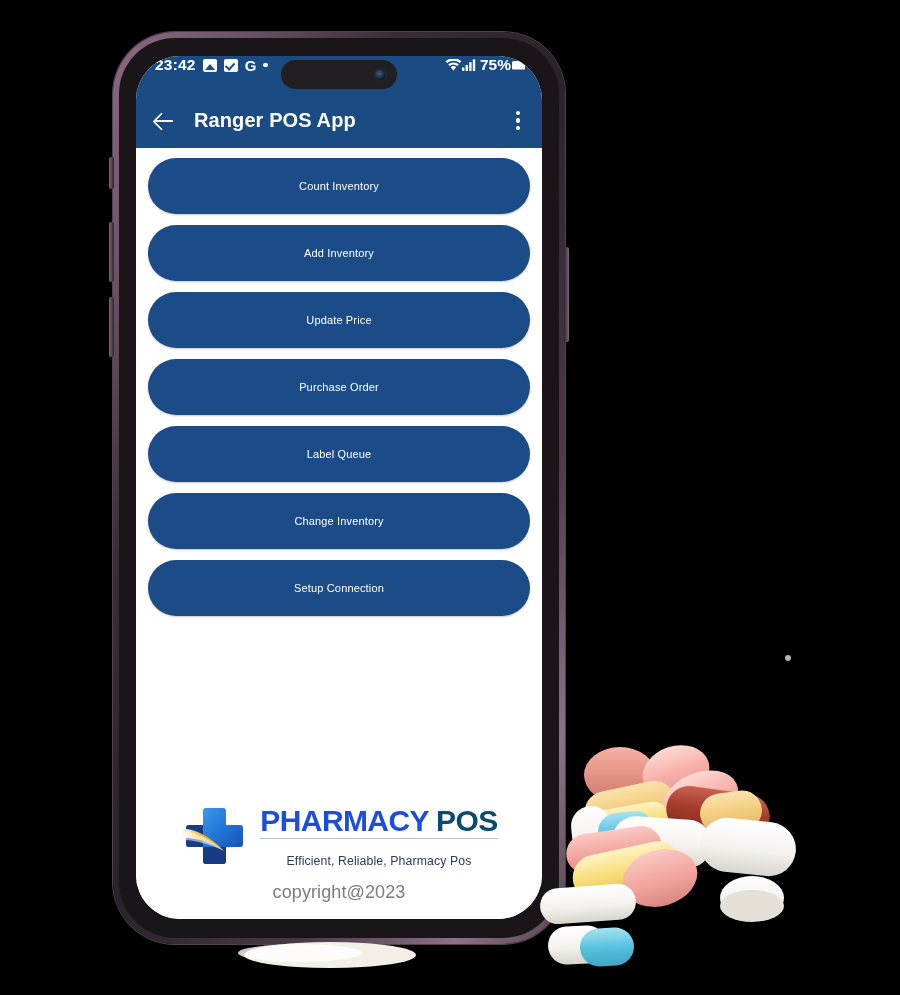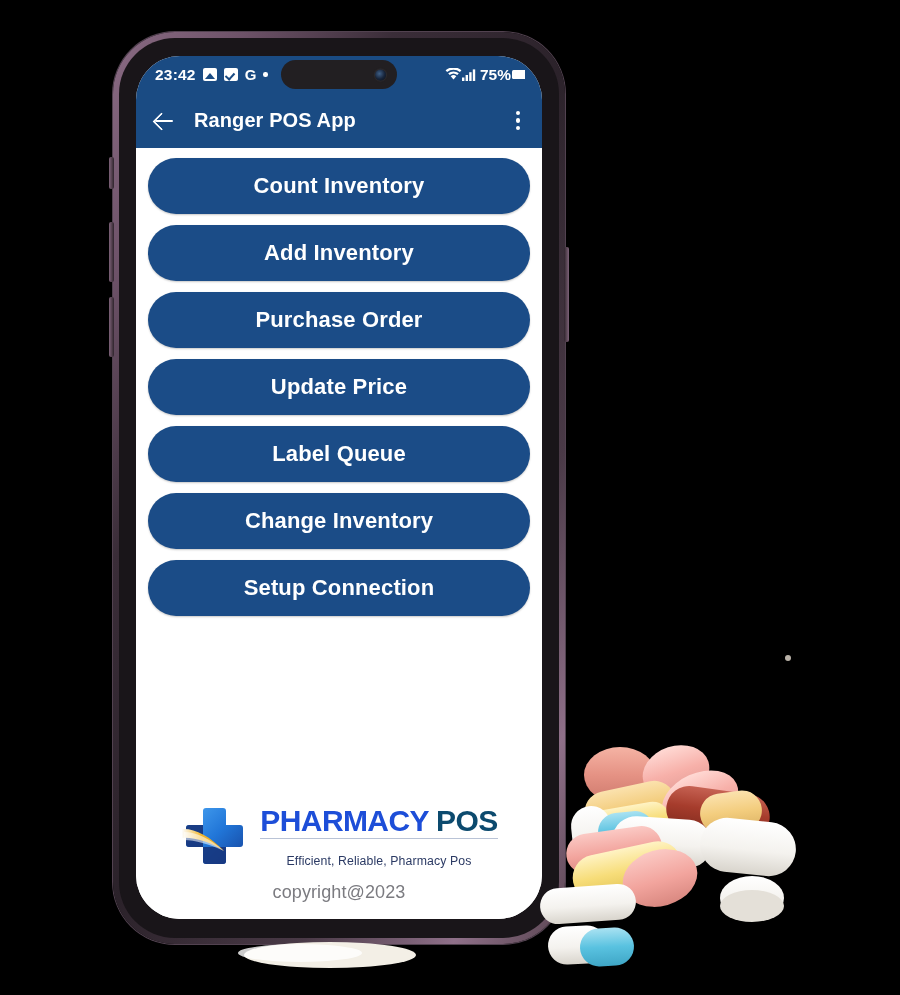--- a/index.html
+++ b/index.html
@@ -65,21 +65,21 @@
     overflow: hidden;
     background: #ffffff;
   }
 
   
   .statusbar {
     height: 37px;
     background: #1a4b83;
     color: #ffffff;
     display: flex;
-    align-items: center;
+    align-items: flex-start;
     padding: 0 17px 0 19px;
     box-sizing: border-box;
     position: relative;
   }
   .sb-left { display: flex; align-items: center; gap: 7px; }
   .sb-time { font-size: 15.5px; font-weight: 600; letter-spacing: .2px; }
   .sb-right {
     display: flex; align-items: center; gap: 0;
     margin-left: auto;
     font-size: 15.5px; font-weight: 600;
@@ -179,22 +179,22 @@
     flex-direction: column;
   }
   .menu-list { display: flex; flex-direction: column; gap: 11px; }
   .menu-btn {
     height: 56px;
     background: #1b4c87;
     color: #ffffff;
     border: none;
     border-radius: 28px;
     font-family: "Liberation Sans", sans-serif;
-    font-size: 22px;
-    font-weight: 700;
+    font-size: 11px;
+    font-weight: 400;
     letter-spacing: .15px;
     cursor: pointer;
     box-shadow: 0 1px 2px rgba(0,0,0,.22);
     display: flex; align-items: center; justify-content: center;
     width: 100%;
   }
 
   
   .footer {
     margin-top: auto;
@@ -295,22 +295,22 @@
               <i></i>
               <i></i>
           </div>
         </div>
 
         <div class="app-body">
 
           <div class="menu-list">
             <button class="menu-btn">Count Inventory</button>
             <button class="menu-btn">Add Inventory</button>
+            <button class="menu-btn">Update Price</button>
             <button class="menu-btn">Purchase Order</button>
-            <button class="menu-btn">Update Price</button>
             <button class="menu-btn">Label Queue</button>
             <button class="menu-btn">Change Inventory</button>
             <button class="menu-btn">Setup Connection</button>
           </div>
 
           <div class="footer">
             <div class="logo-row">
               <div class="logo-mark">
                 <svg width="72" height="66" viewBox="0 0 72 66" aria-hidden="true">
                   <defs>

